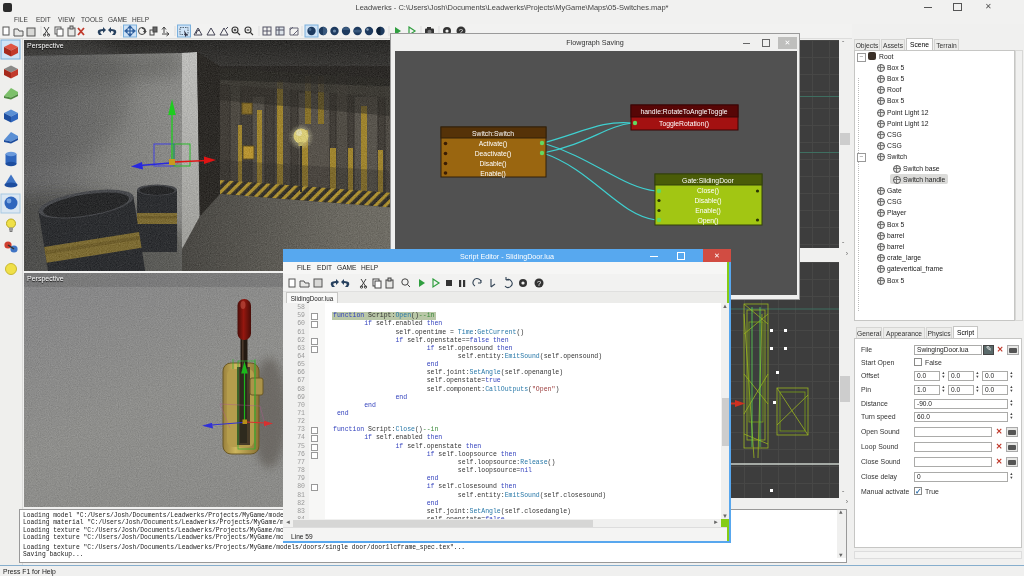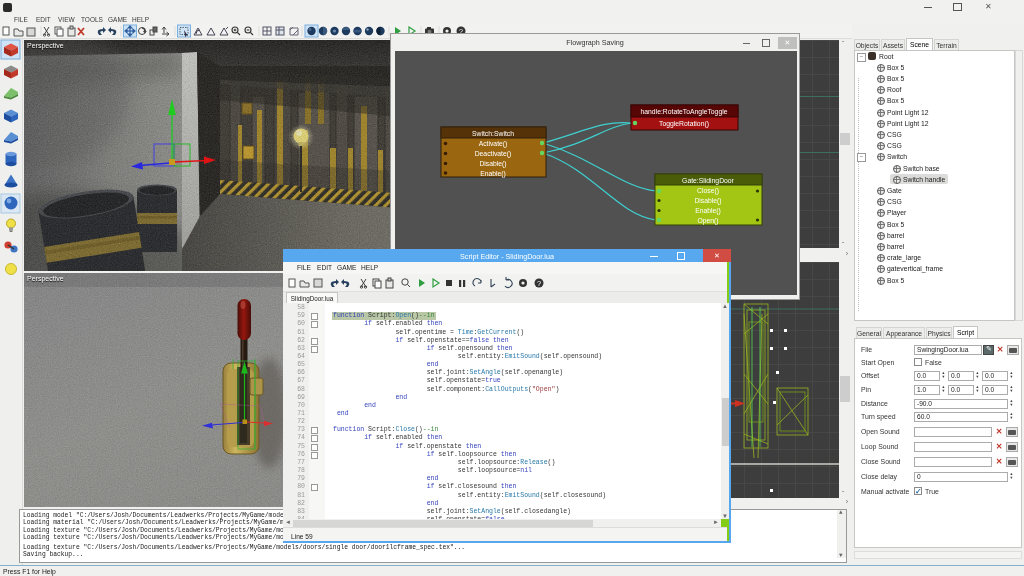--- a/index.html
+++ b/index.html
@@ -20,20 +20,21 @@
   .fbtn{position:absolute;width:12px;height:10px;background:#e8e8e6;border:1px solid #aaa;box-sizing:border-box;}
   .fbtn:before{content:"";position:absolute;left:1px;top:2px;width:8px;height:5px;background:#555;border-radius:1px;}
   #codearea i{font-style:normal;} #codearea i.k{color:#3342bd;} #codearea i.m{color:#2878a8;} #codearea i.s{color:#9a3a3a;} #codearea i.c{color:#3a8a3a;} #codearea i.p{color:#333;}
   .chk{position:absolute;width:8px;height:8px;background:#fff;border:1px solid #8a8a88;box-sizing:border-box;font-size:8px;line-height:7px;color:#2d6da8;font-weight:bold;}
 </style>
 </head>
 <body>
 
 <div class="abs" style="left:0;top:0;width:1024px;height:15px;background:#f1f1f0;">
   <div class="abs" style="left:3px;top:3px;width:9px;height:9px;background:#2b2b2b;border-radius:2px;"></div>
+  <div class="abs" style="left:0;top:3px;width:1024px;text-align:center;font-size:7.5px;color:#444;">Leadwerks - C:\Users\Josh\Documents\Leadwerks\Projects\MyGame\Maps\05-Switches.map*</div>
   <div class="abs" style="left:924px;top:7px;width:8px;height:1px;background:#555;"></div>
   <div class="abs" style="left:953px;top:3px;width:7px;height:6px;border:1px solid #555;"></div>
   <div class="abs" style="left:985px;top:2px;font-size:8px;color:#555;">✕</div>
 </div>
 
 <div class="abs" style="left:0;top:15px;width:1024px;height:9px;background:#f1f1f0;font-size:6.5px;color:#3a3a3a;">
   <span class="abs" style="left:14px;top:1px;">FILE</span>
   <span class="abs" style="left:36px;top:1px;">EDIT</span>
   <span class="abs" style="left:58px;top:1px;">VIEW</span>
   <span class="abs" style="left:81px;top:1px;">TOOLS</span>

